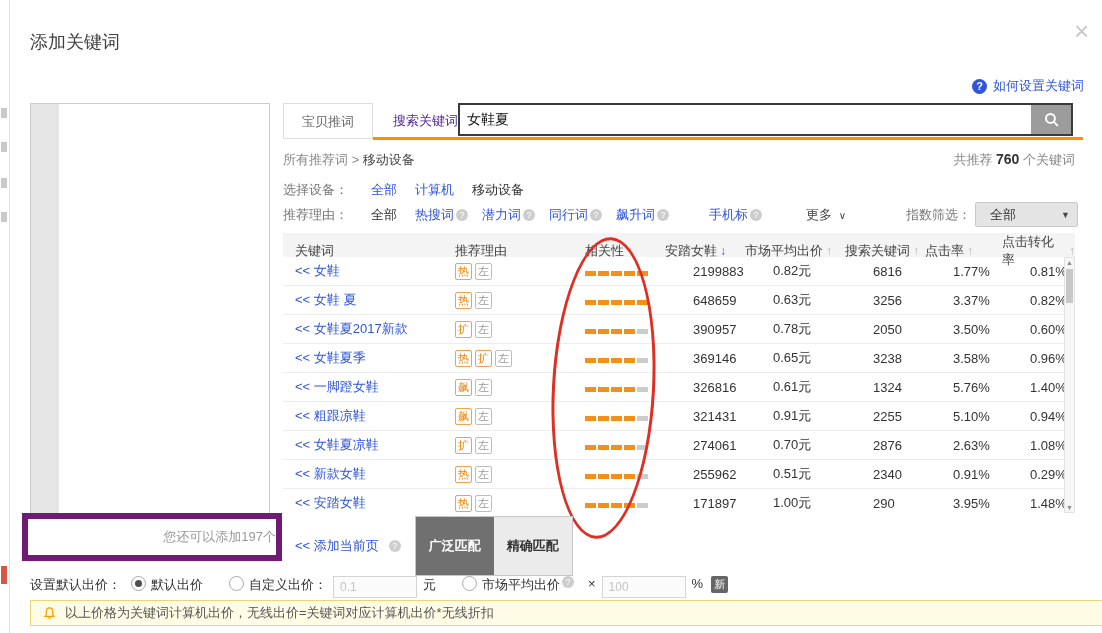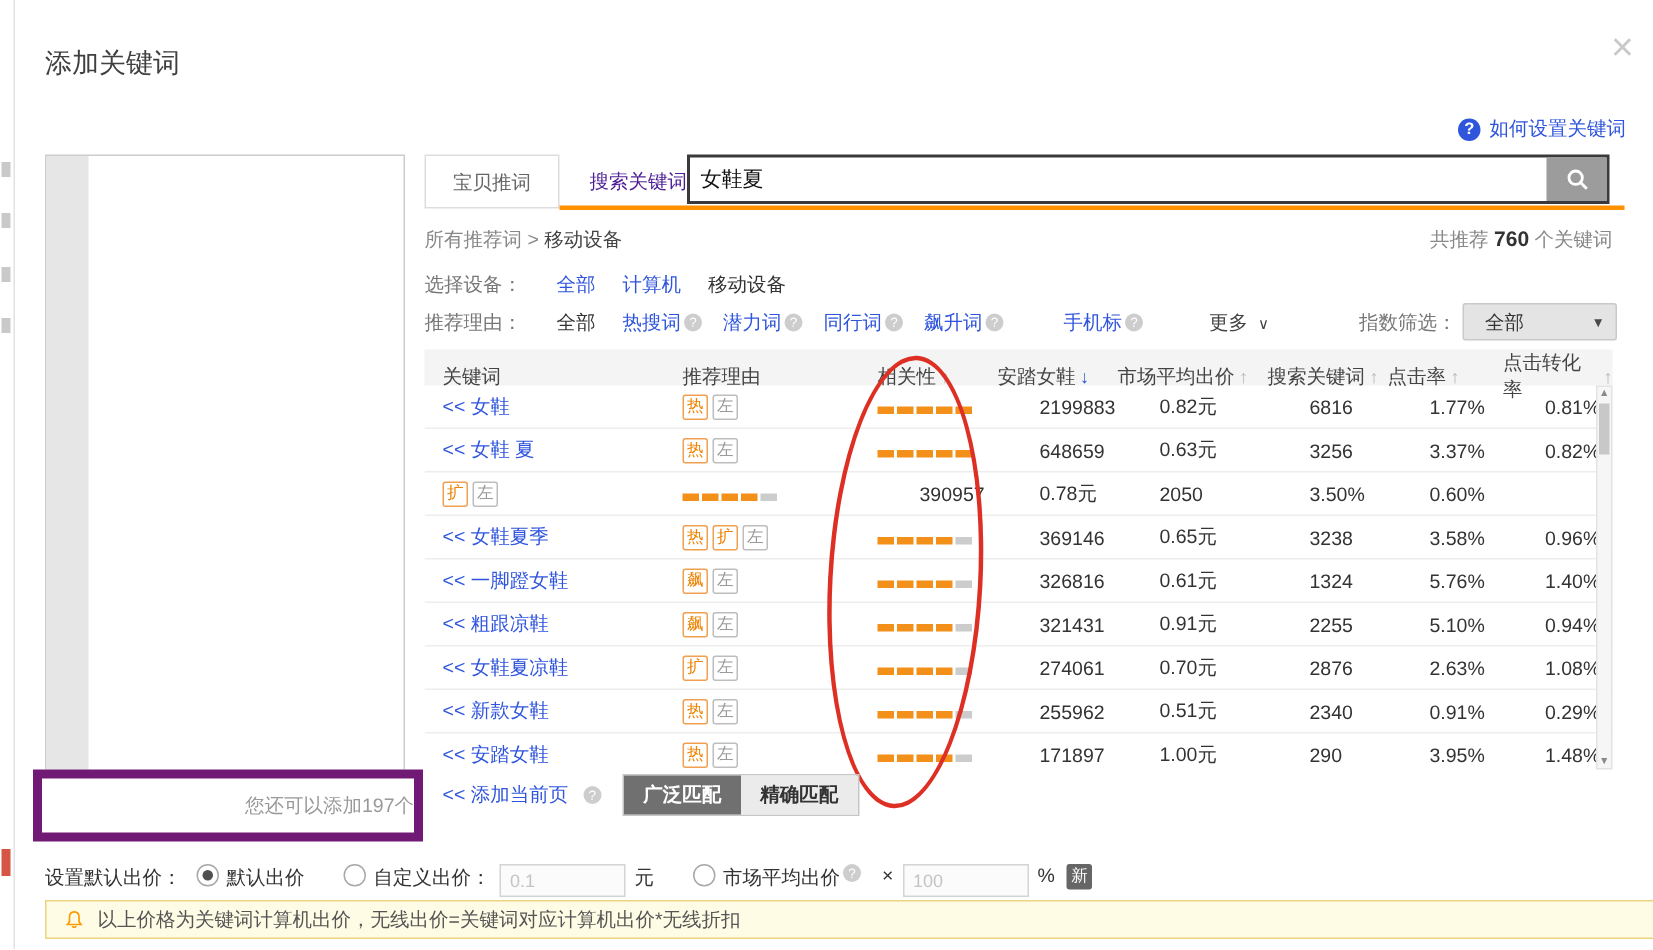--- a/index.html
+++ b/index.html
@@ -93,21 +93,21 @@
   #sb-down{bottom:1px;}
   #sb-thumb{position:absolute;left:1px;top:11px;width:7px;height:34px;background:#c8c8c8;cursor:pointer;}
 
   
   #annotation{left:552px;top:237px;width:97px;height:296px;border:3px solid #dd2f23;
     border-radius:50%;transform:rotate(3deg);pointer-events:none;}
 
   
   #page-actions{left:295px;top:516px;display:flex;align-items:center;}
   #match-group{display:flex;border:1px solid #c6c6c6;margin-left:14px;}
-  .match-btn{height:26px;line-height:26px;padding:0 13px;font-weight:bold;cursor:pointer;}
+  .match-btn{height:26px;line-height:26px;padding:16px 13px;font-weight:bold;cursor:pointer;}
   .match-btn.on{background:#707070;color:#fff;}
   .match-btn.off{background:#ebebeb;color:#333;}
   #addpage-q{margin:0 0 0 10px;}
 
   
   #bid-row{left:30px;top:576px;display:flex;color:#333;}
   .radio{display:inline-block;width:13px;height:13px;border:1px solid #a8a8a8;border-radius:50%;
     background:#fff;margin-right:5px;cursor:pointer;box-sizing:content-box;}
   .radio.checked::after{content:'';display:block;width:7px;height:7px;margin:3px;border-radius:50%;background:#4f4f4f;}
   .dis-input{width:84px;height:22px;box-sizing:border-box;border:1px solid #d4d4d4;background:#fbfbfb;
@@ -254,20 +254,21 @@
         <div><span class="kw">&lt;&lt; 女鞋 夏</span></div>
         <div><span class="badge">热</span><span class="badge gray">左</span></div>
         <div><span class="bar"></span><span class="bar"></span><span class="bar"></span><span class="bar"></span><span class="bar"></span></div>
         <div class="num">648659</div>
         <div class="num">0.63元</div>
         <div class="num">3256</div>
         <div class="num">3.37%</div>
         <div class="num">0.82%</div>
       </div>
       <div class="trow drow">
+        <div><span class="kw">&lt;&lt; 女鞋夏2017新款</span></div>
         <div><span class="badge">扩</span><span class="badge gray">左</span></div>
         <div><span class="bar"></span><span class="bar"></span><span class="bar"></span><span class="bar"></span><span class="bar off"></span></div>
         <div class="num">390957</div>
         <div class="num">0.78元</div>
         <div class="num">2050</div>
         <div class="num">3.50%</div>
         <div class="num">0.60%</div>
       </div>
       <div class="trow drow">
         <div><span class="kw">&lt;&lt; 女鞋夏季</span></div>

